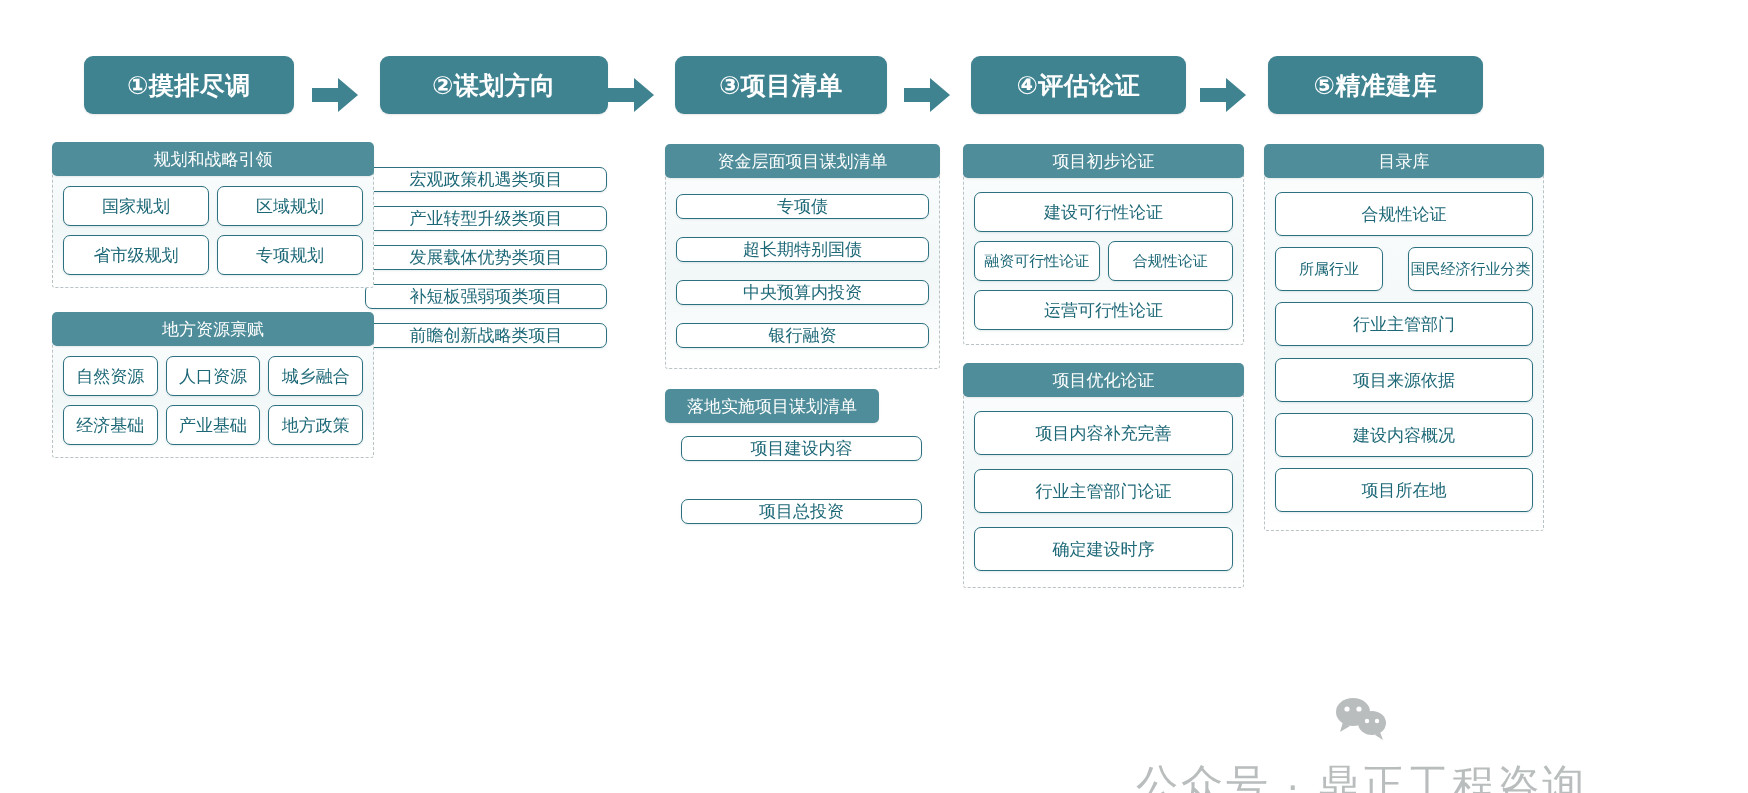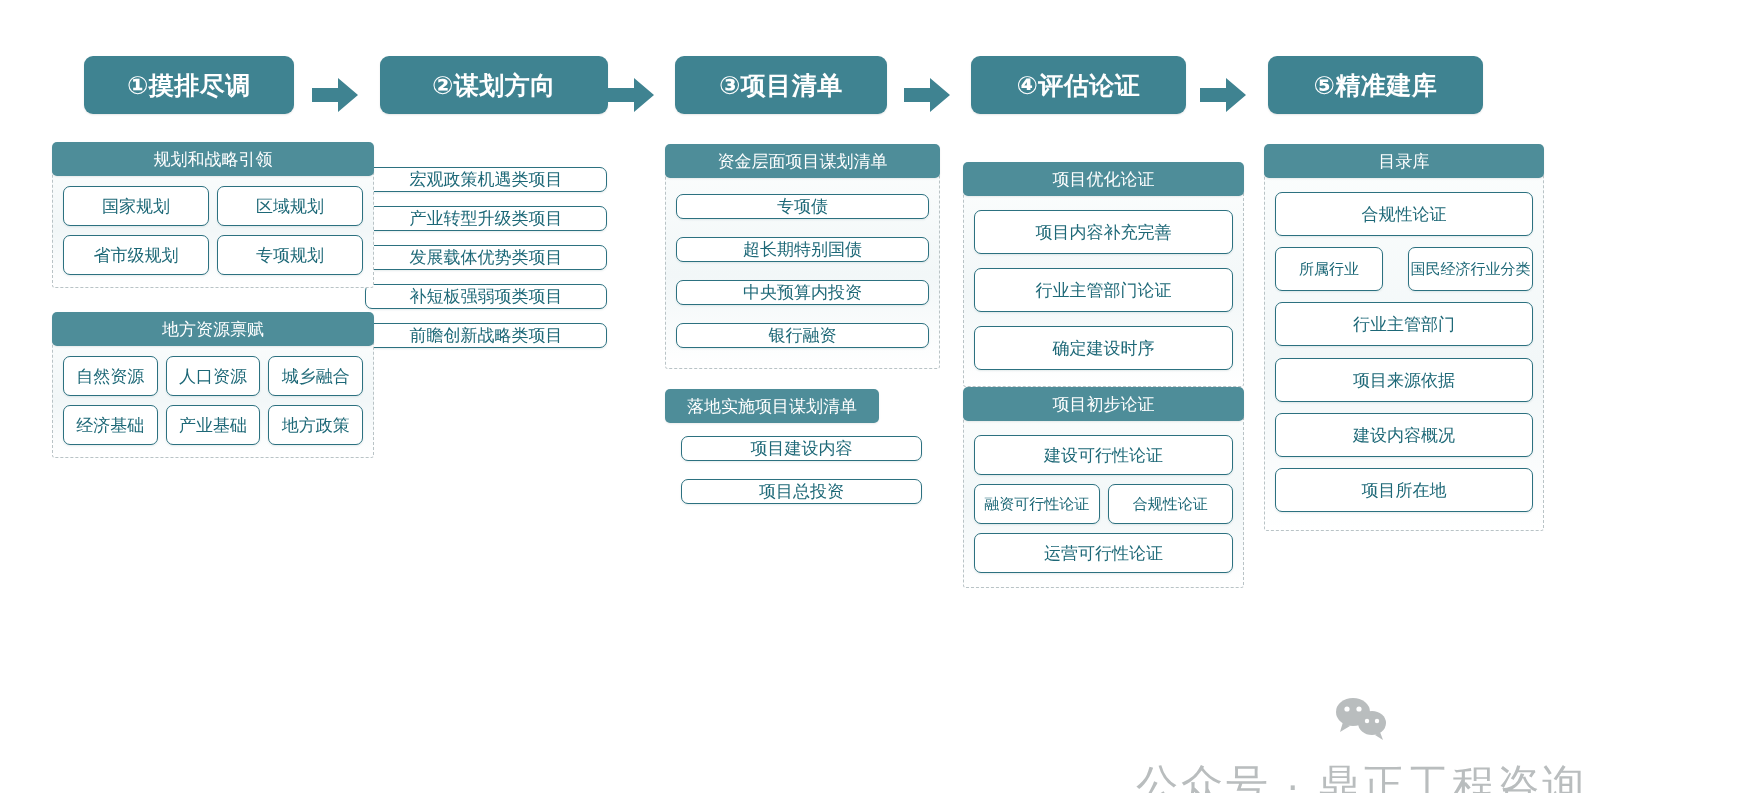--- a/index.html
+++ b/index.html
@@ -51,20 +51,21 @@
     border-radius: 3px;
     padding: 12px 10px 12px 10px;
     margin-top: -17px;
     padding-top: 26px;
     background: linear-gradient(180deg, #fbfdfd 0%, #f2f7f8 55%, #ffffff 100%);
     position: relative; z-index: 1;
   }
   .group-body.noframe {
     border: none;
     background: transparent;
+    gap: 20px;
   }
 
   
   .row { display: flex; gap: 8px; margin-bottom: 9px; }
   .row:last-child { margin-bottom: 0; }
   .box {
     flex: 1;
     border: 1px solid #2c7180;
     border-radius: 7px;
     background: #ffffff;
@@ -200,47 +201,47 @@
       <div class="group-title" style="width:214px;">落地实施项目谋划清单</div>
       <div class="group-body noframe sp-lg stack" style="padding-top:30px; padding-left:16px; padding-right:18px;">
         <div class="box">项目建设内容</div>
         <div class="box">项目总投资</div>
       </div>
     </div>
   </div>
 
   <div class="col" style="left:963px; top:144px; width:281px;">
 
+    <div class="group">
+      <div class="group-title">项目初步论证</div>
+      <div class="group-body" style="padding-top:30px; padding-bottom:14px;">
+        <div class="row">
+          <div class="box">建设可行性论证</div>
+        </div>
+        <div class="row">
+          <div class="box" style="font-size:15px;">融资可行性论证</div>
+          <div class="box" style="font-size:15px;">合规性论证</div>
+        </div>
+        <div class="row">
+          <div class="box">运营可行性论证</div>
+        </div>
+      </div>
+    </div>
+
     <div class="group" style="margin-top:18px;">
       <div class="group-title">项目优化论证</div>
       <div class="group-body" style="padding-top:30px; padding-bottom:16px;">
         <div class="row" style="margin-bottom:14px;">
           <div class="box tall">项目内容补充完善</div>
         </div>
         <div class="row" style="margin-bottom:14px;">
           <div class="box tall">行业主管部门论证</div>
         </div>
         <div class="row">
           <div class="box tall">确定建设时序</div>
-        </div>
-      </div>
-    </div>
-
-    <div class="group">
-      <div class="group-title">项目初步论证</div>
-      <div class="group-body" style="padding-top:30px; padding-bottom:14px;">
-        <div class="row">
-          <div class="box">建设可行性论证</div>
-        </div>
-        <div class="row">
-          <div class="box" style="font-size:15px;">融资可行性论证</div>
-          <div class="box" style="font-size:15px;">合规性论证</div>
-        </div>
-        <div class="row">
-          <div class="box">运营可行性论证</div>
         </div>
       </div>
     </div>
   </div>
 
   <div class="col" style="left:1264px; top:144px; width:280px;">
     <div class="group">
       <div class="group-title">目录库</div>
       <div class="group-body" style="padding-top:30px; padding-bottom:18px;">
         <div class="row" style="margin-bottom:11px;">

